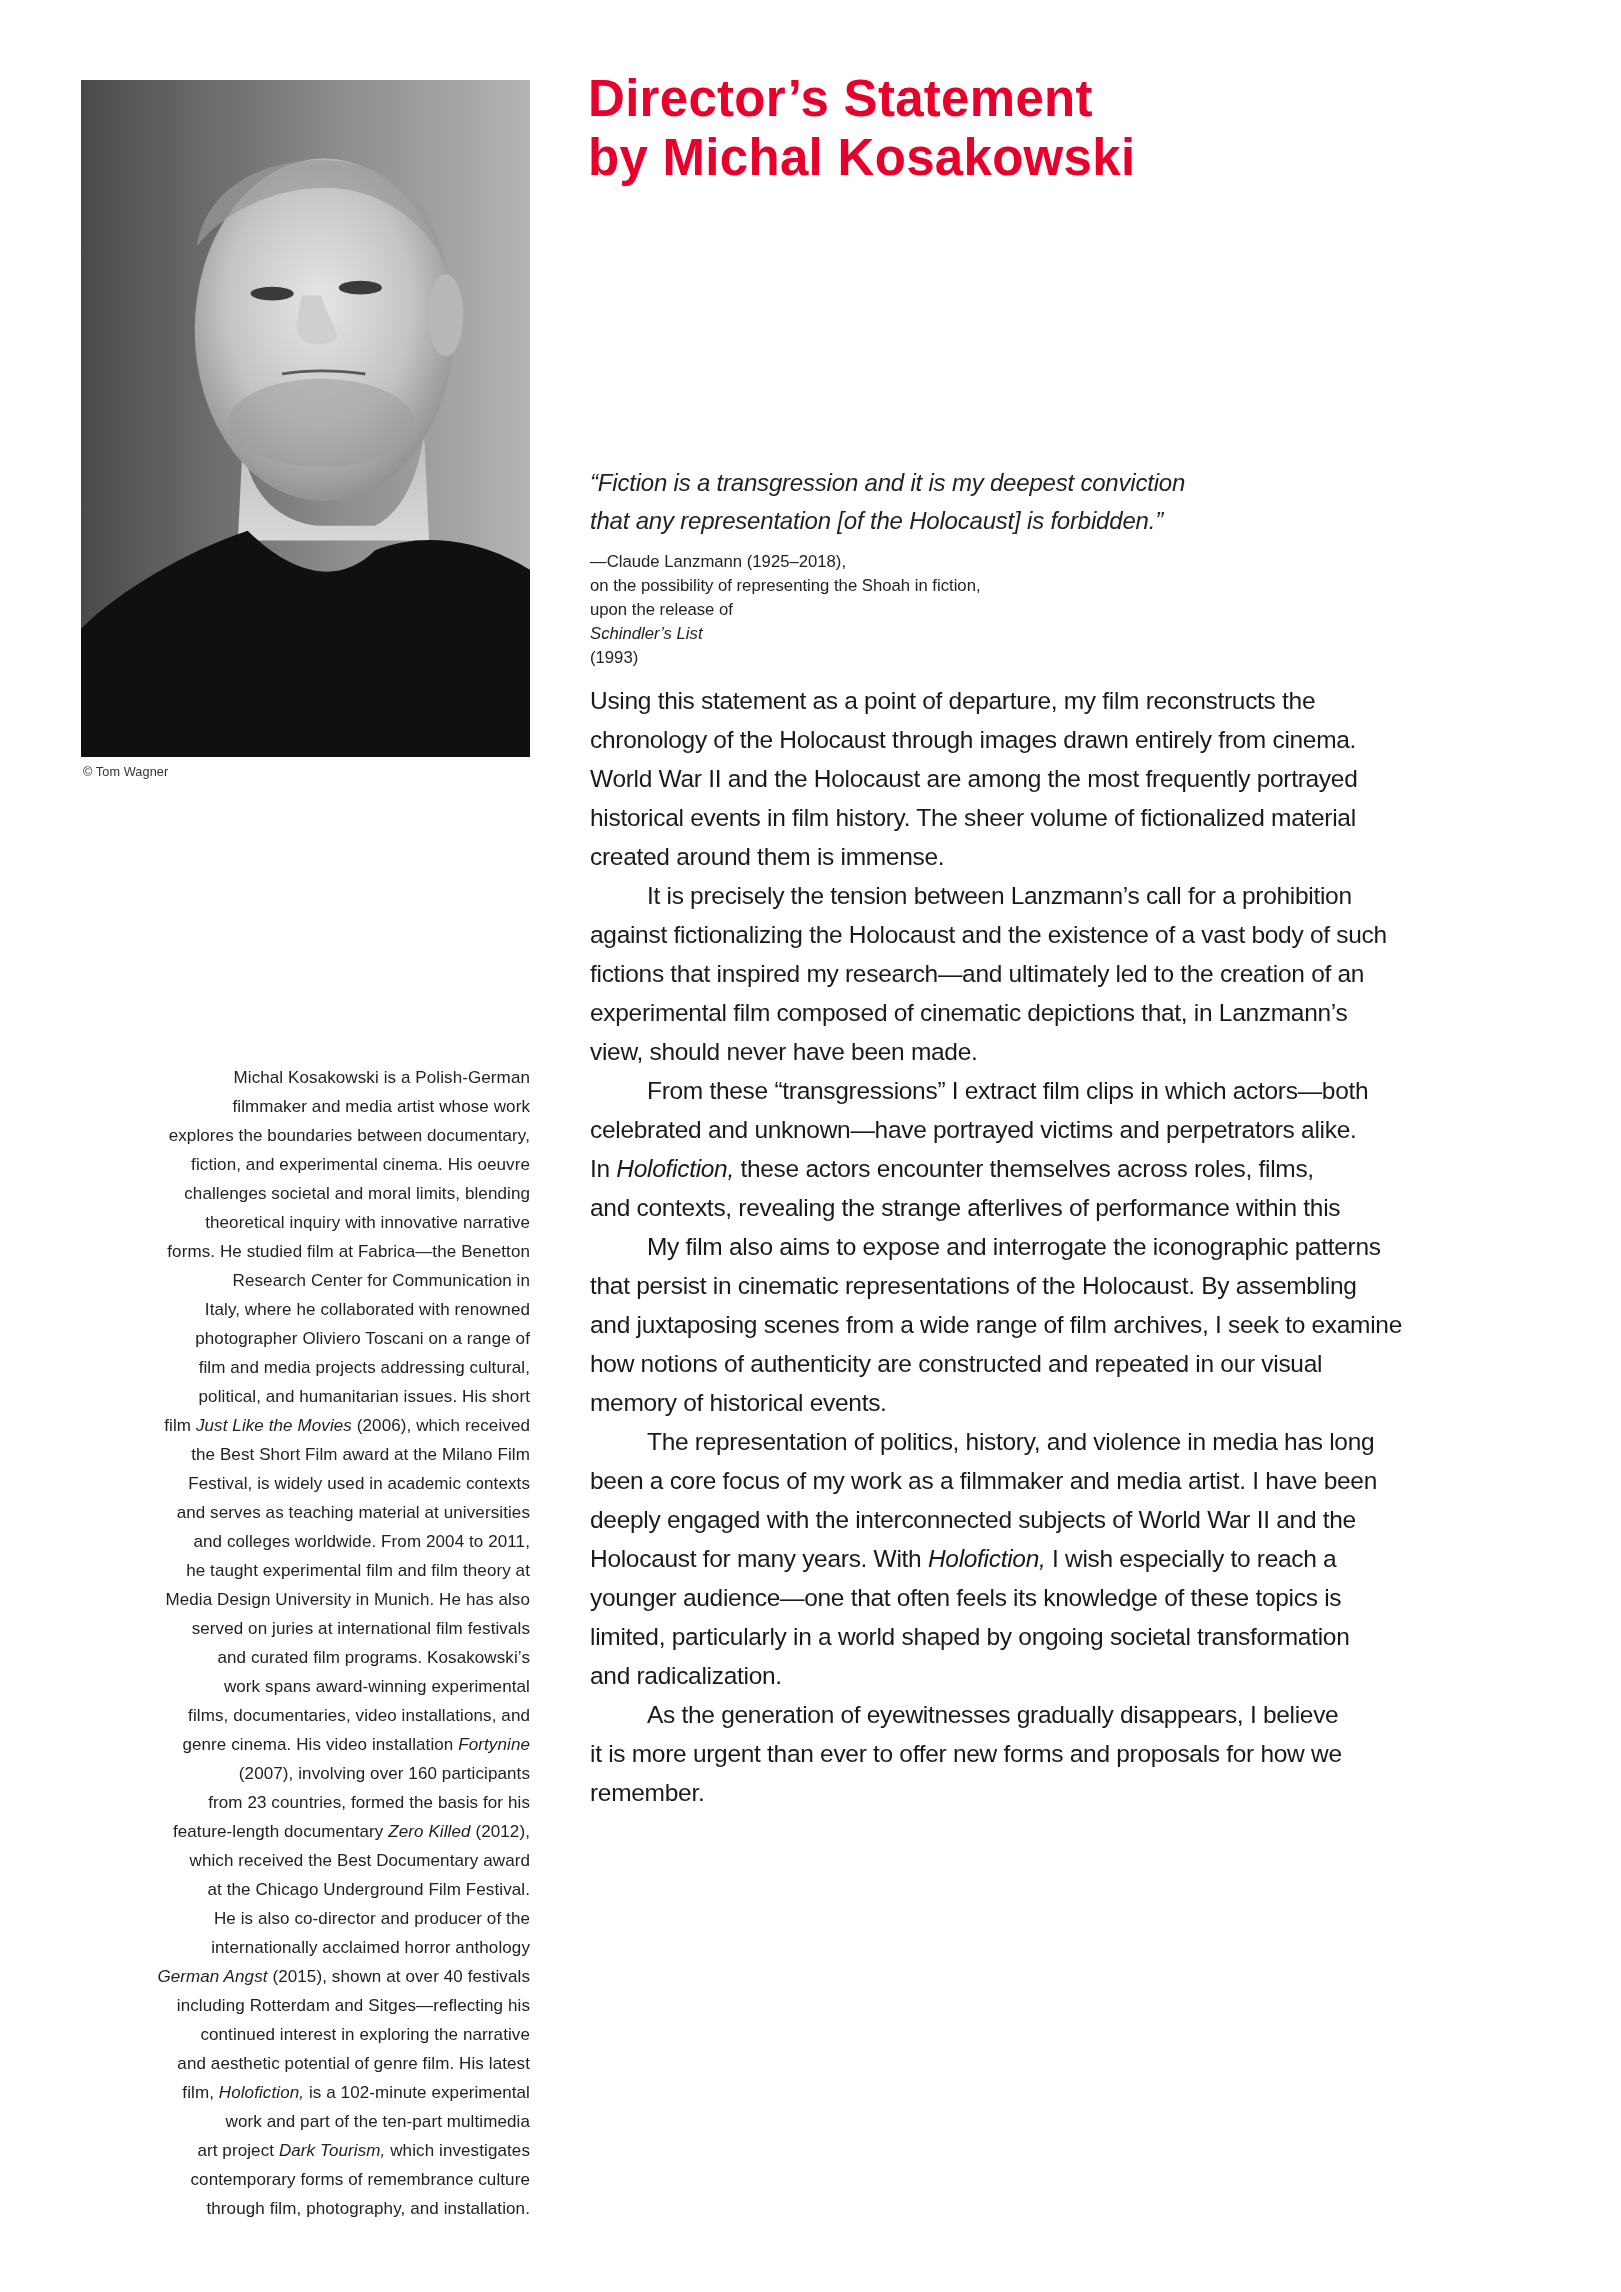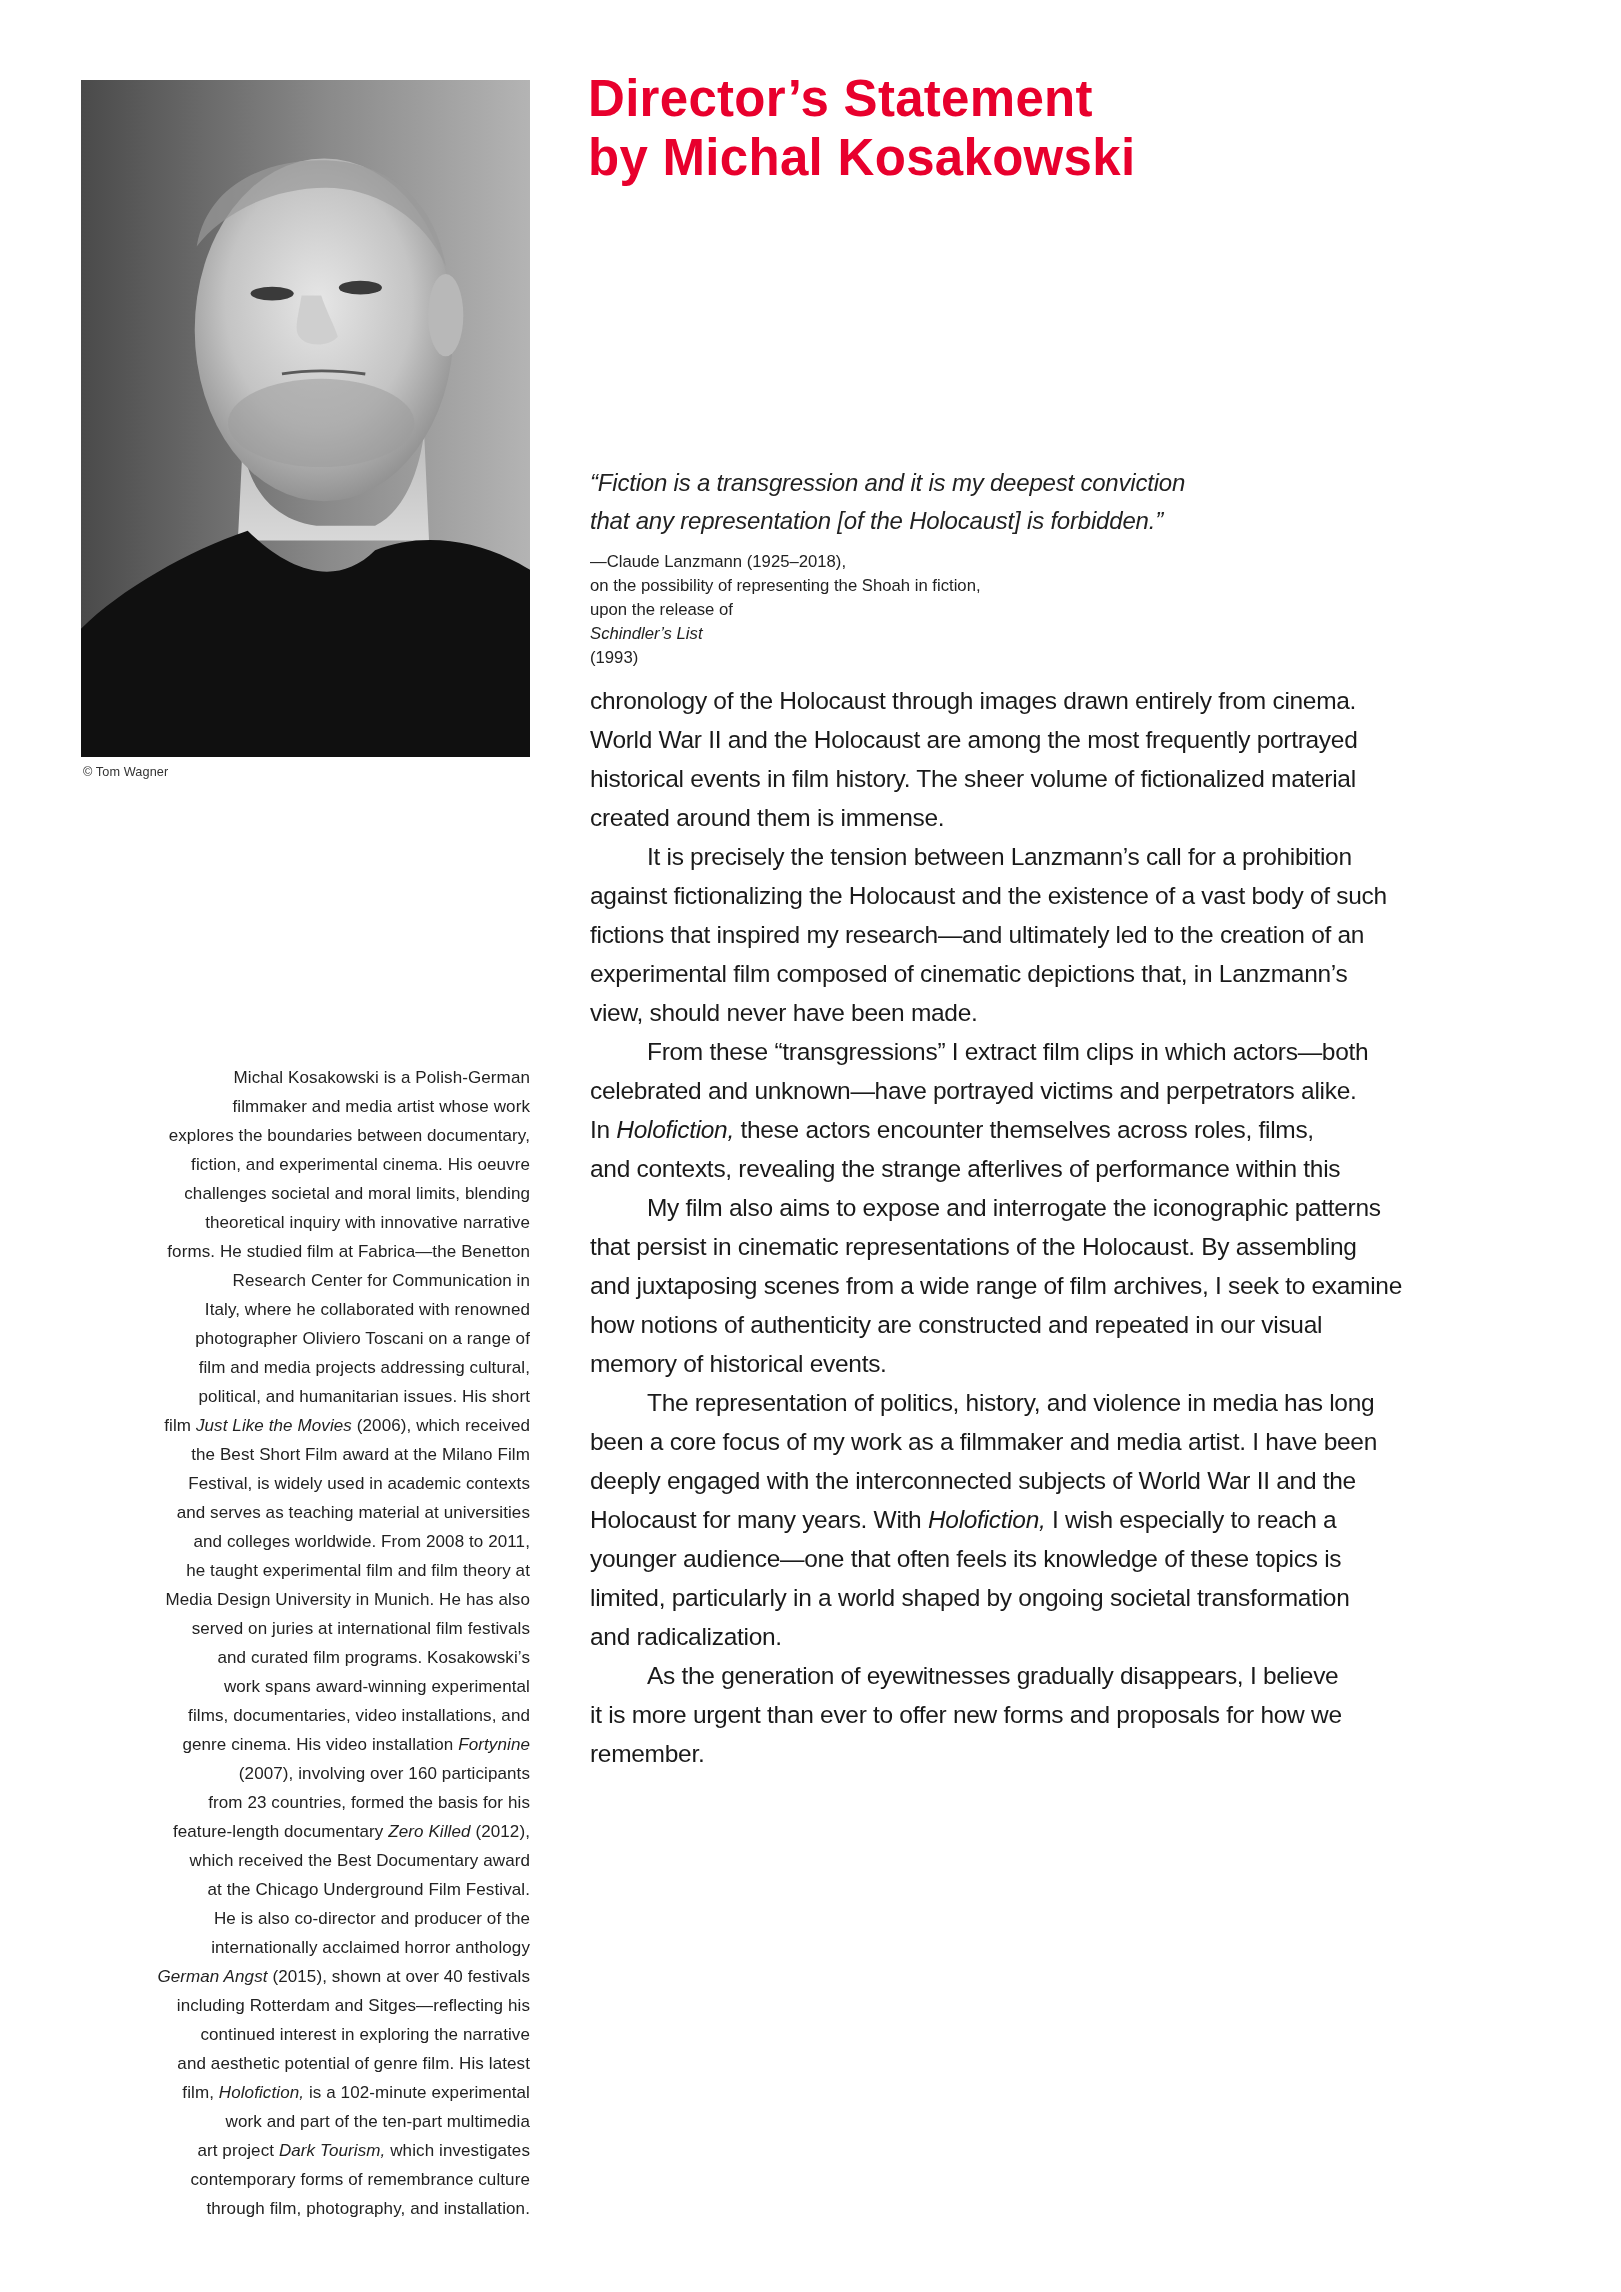--- a/index.html
+++ b/index.html
@@ -100,20 +100,21 @@
   </div>
   <div class="attribution">
     <span>—Claude Lanzmann (1925–2018),</span>
     <span>on the possibility of representing the Shoah in fiction,</span>
     <span><span>upon the release of </span><em>Schindler’s List</em><span> (1993)</span></span>
   </div>
 </div>
 
 <div class="body">
   <p>
+    <span class="ln">Using this statement as a point of departure, my film reconstructs the</span>
     <span class="ln">chronology of the Holocaust through images drawn entirely from cinema.</span>
     <span class="ln">World War II and the Holocaust are among the most frequently portrayed</span>
     <span class="ln">historical events in film history. The sheer volume of fictionalized material</span>
     <span class="ln">created around them is immense.</span>
   </p>
   <p class="indent">
     <span class="ln">It is precisely the tension between Lanzmann’s call for a prohibition</span>
     <span class="ln">against fictionalizing the Holocaust and the existence of a vast body of such</span>
     <span class="ln">fictions that inspired my research—and ultimately led to the creation of an</span>
     <span class="ln">experimental film composed of cinematic depictions that, in Lanzmann’s</span>
@@ -158,21 +159,21 @@
   <span class="ln">forms. He studied film at Fabrica—the Benetton</span>
   <span class="ln">Research Center for Communication in</span>
   <span class="ln">Italy, where he collaborated with renowned</span>
   <span class="ln">photographer Oliviero Toscani on a range of</span>
   <span class="ln">film and media projects addressing cultural,</span>
   <span class="ln">political, and humanitarian issues. His short</span>
   <span class="ln"><span>film </span><em>Just Like the Movies</em><span> (2006), which received</span></span>
   <span class="ln">the Best Short Film award at the Milano Film</span>
   <span class="ln">Festival, is widely used in academic contexts</span>
   <span class="ln">and serves as teaching material at universities</span>
-  <span class="ln">and colleges worldwide. From 2008 to 2011,</span>
+  <span class="ln">and colleges worldwide. From 2004 to 2011,</span>
   <span class="ln">he taught experimental film and film theory at</span>
   <span class="ln">Media Design University in Munich. He has also</span>
   <span class="ln">served on juries at international film festivals</span>
   <span class="ln">and curated film programs. Kosakowski’s</span>
   <span class="ln">work spans award-winning experimental</span>
   <span class="ln">films, documentaries, video installations, and</span>
   <span class="ln"><span>genre cinema. His video installation </span><em>Fortynine</em></span>
   <span class="ln">(2007), involving over 160 participants</span>
   <span class="ln">from 23 countries, formed the basis for his</span>
   <span class="ln"><span>feature-length documentary </span><em>Zero Killed</em><span> (2012),</span></span>

